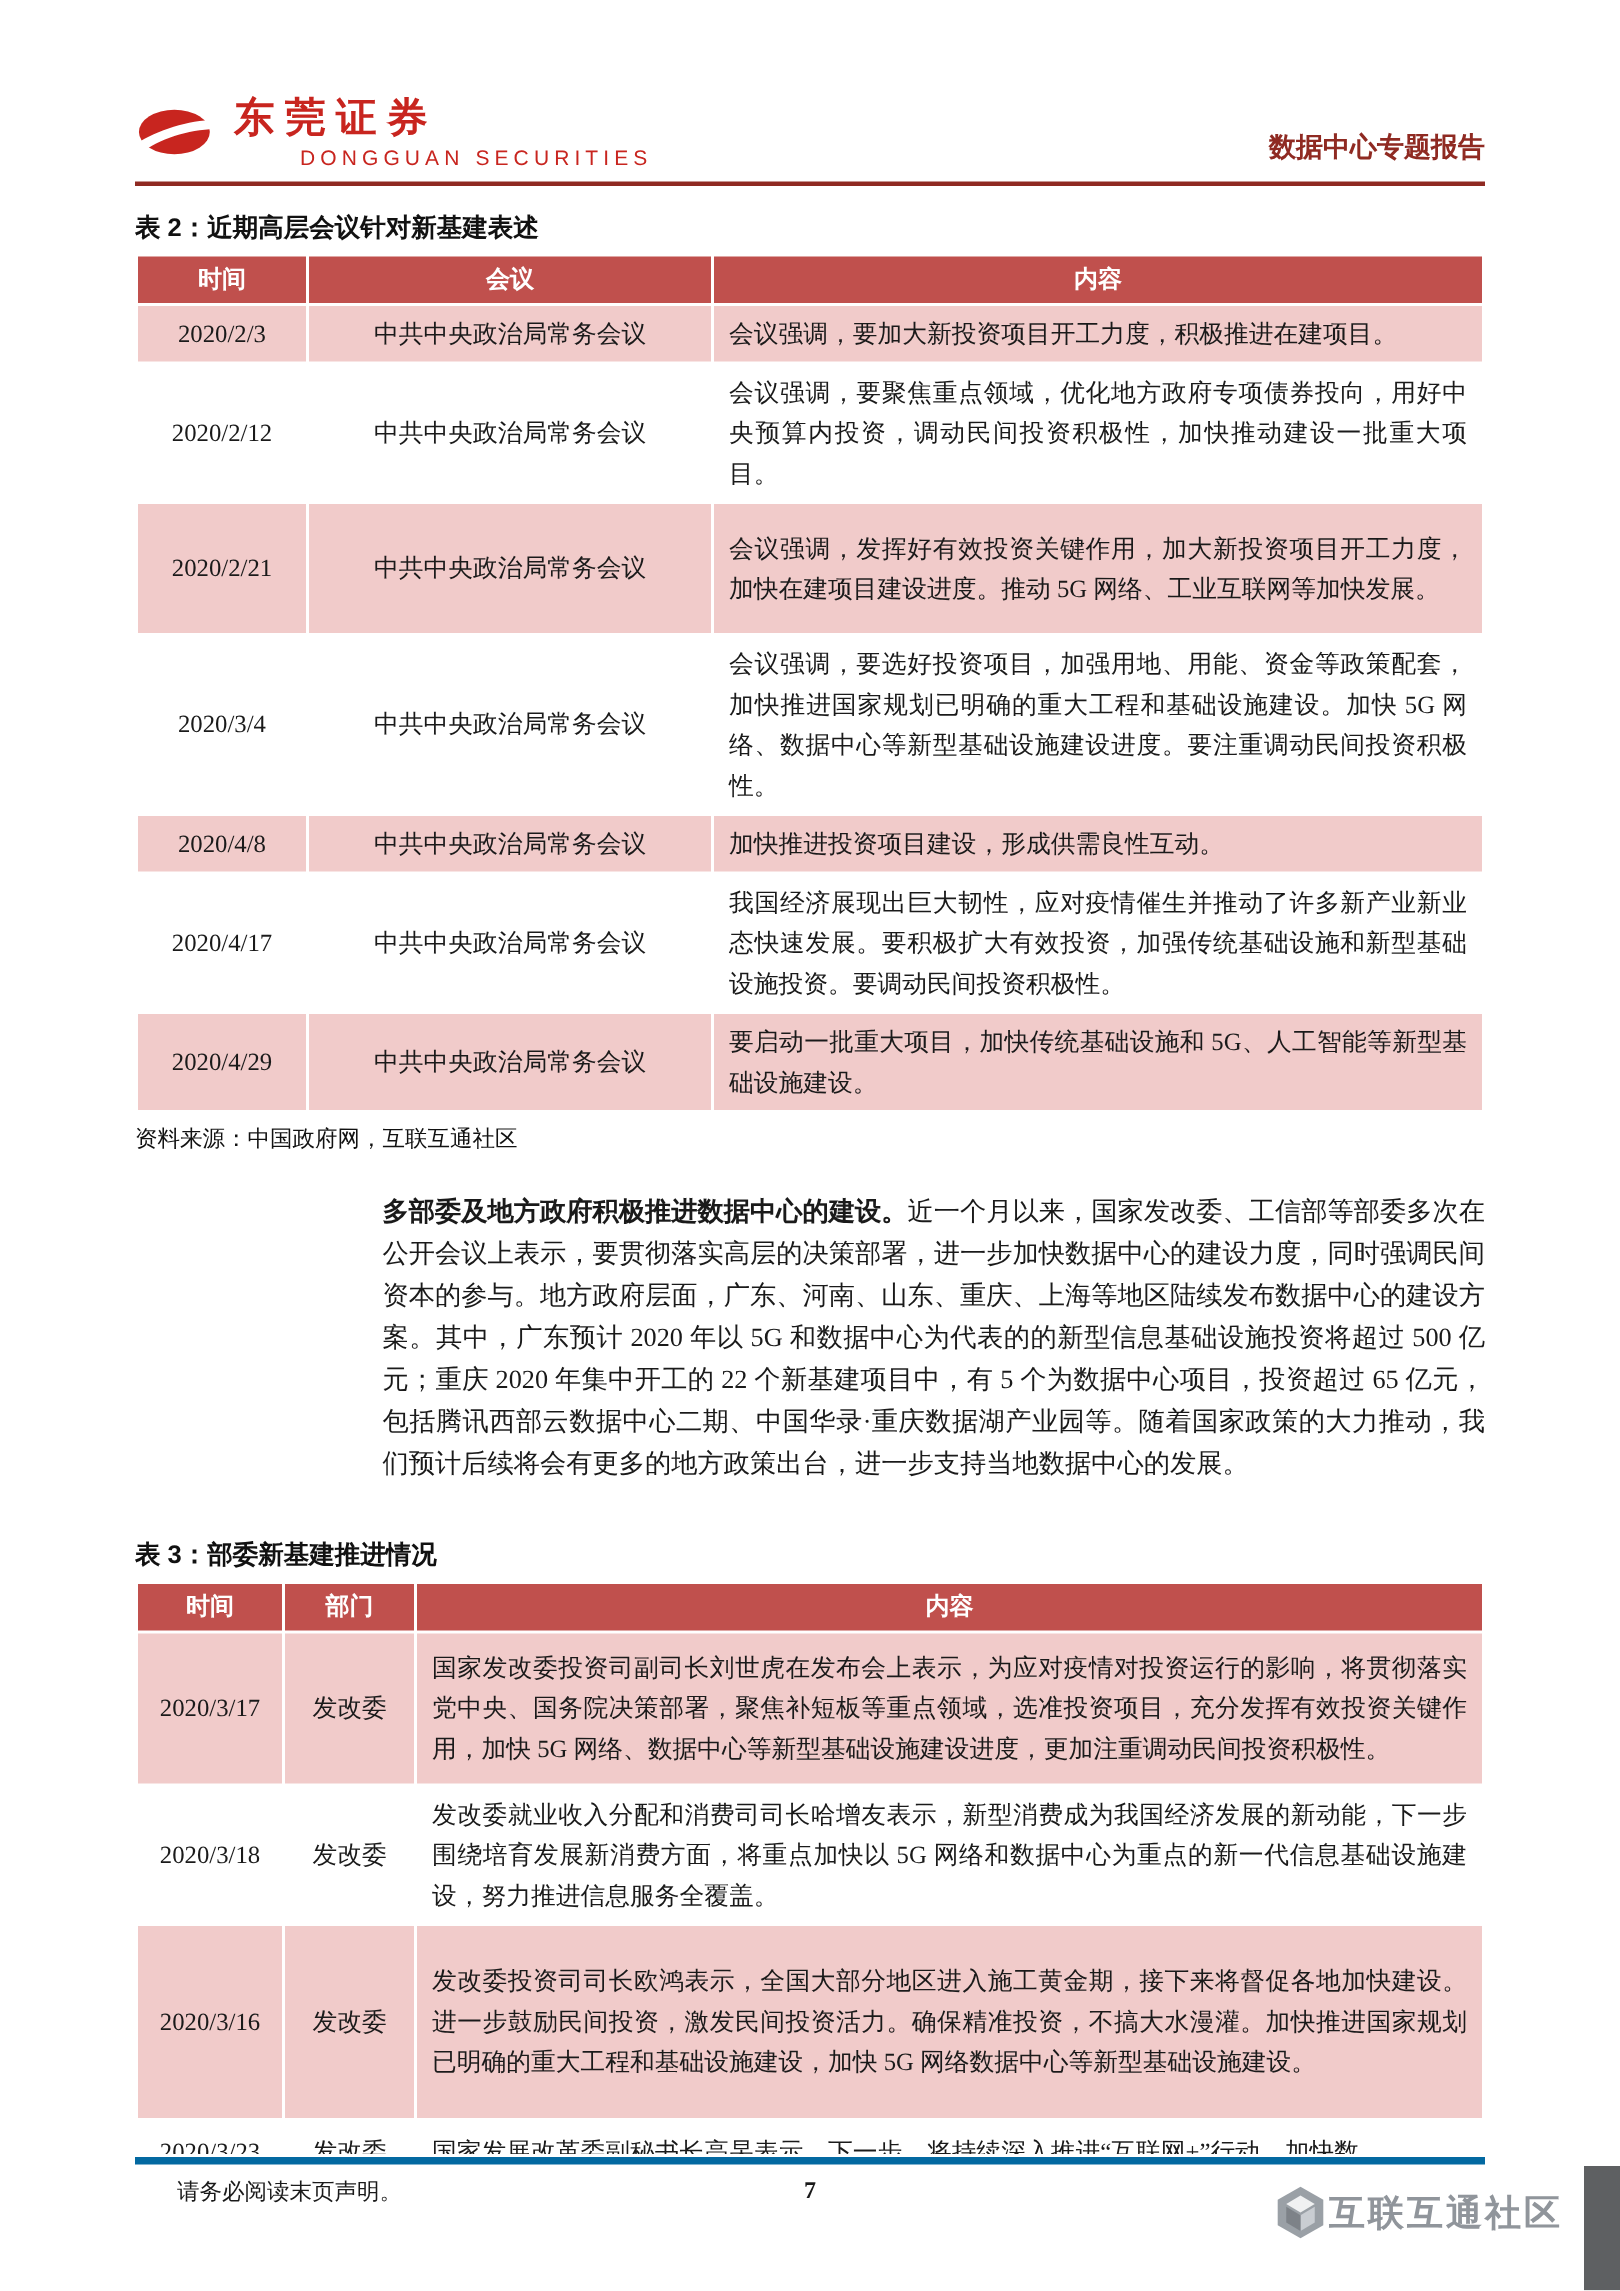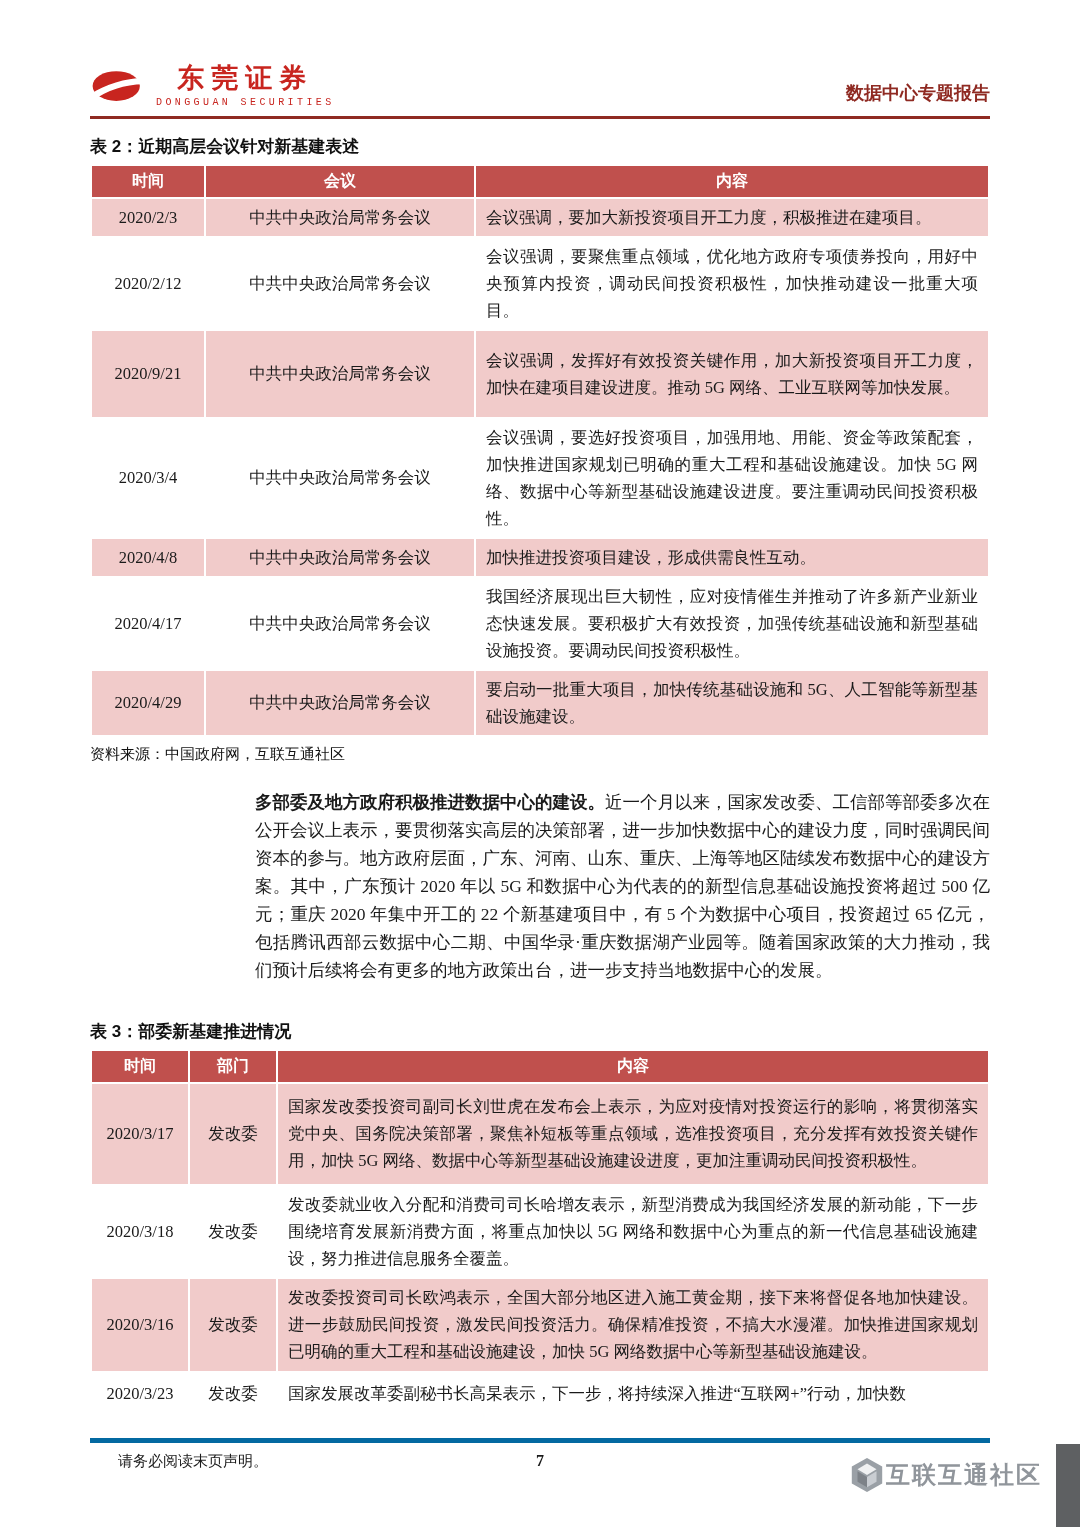--- a/index.html
+++ b/index.html
@@ -21,33 +21,32 @@
     color:#1a1a1a;
   }
   .flow{
     position:absolute;left:90px;right:90px;top:0;
     height:1436px;overflow:hidden;
   }
   
   .page-header{
     display:flex;justify-content:space-between;align-items:flex-end;
     padding-top:64px;
-    text-align:center;
   }
   .brand{display:flex;align-items:center;gap:10px;}
   .logo-mark{width:56px;height:40px;display:block;}
   .brand-cn{
     color:var(--brand-red);
     font-family:"Liberation Sans","DejaVu Sans",sans-serif;
     font-weight:bold;font-size:27px;letter-spacing:7px;line-height:1.1;
   }
   .brand-en{
     color:var(--brand-red);
-    font-family:Liberation Mono, monospace;
-    font-size:10px;letter-spacing:3.4px;margin-top:3px;
+    font-family:Liberation Sans, sans-serif;
+    font-size:14px;letter-spacing:3.4px;margin-top:3px;margin-left:44px;
   }
   .report-type{
     font-family:"Liberation Sans","DejaVu Sans",sans-serif;
     font-weight:bold;font-size:18px;color:var(--rule-red);
     padding-bottom:3px;
   }
   .header-rule{height:3px;background:var(--rule-red);margin-top:8px;}
   
   .table-title{
     font-family:"Liberation Sans","DejaVu Sans",sans-serif;
@@ -78,21 +77,21 @@
   .data-table tbody tr:nth-child(even) td{background:#fff;}
   .table2 tbody tr:nth-child(1) td{height:32px;}
   .table2 tbody tr:nth-child(2) td{height:84px;}
   .table2 tbody tr:nth-child(3) td{height:86px;}
   .table2 tbody tr:nth-child(4) td{height:112px;}
   .table2 tbody tr:nth-child(5) td{height:34px;}
   .table2 tbody tr:nth-child(6) td{height:88px;}
   .table2 tbody tr:nth-child(7) td{height:54px;}
   .table3 tbody tr:nth-child(1) td{height:100px;}
   .table3 tbody tr:nth-child(2) td{height:88px;}
-  .table3 tbody tr:nth-child(3) td{height:92px;}
+  .table3 tbody tr:nth-child(3) td{height:128px;}
   .table3 tbody tr:nth-child(4) td{height:42px;}
   
   .source-note{font-size:15px;color:#111;margin-top:8px;}
   .body-paragraph{
     margin:24px 0 0 165px;
     font-size:17.5px;line-height:28px;
     text-align:justify;
   }
   .body-paragraph .lead{
     font-family:"Liberation Sans","DejaVu Sans",sans-serif;
@@ -163,21 +162,21 @@
           <td class="c-time">2020/2/3</td>
           <td class="c-meet">中共中央政治局常务会议</td>
           <td class="c-content">会议强调，要加大新投资项目开工力度，积极推进在建项目。</td>
         </tr>
         <tr>
           <td class="c-time">2020/2/12</td>
           <td class="c-meet">中共中央政治局常务会议</td>
           <td class="c-content">会议强调，要聚焦重点领域，优化地方政府专项债券投向，用好中央预算内投资，调动民间投资积极性，加快推动建设一批重大项目。</td>
         </tr>
         <tr>
-          <td class="c-time">2020/9/21</td>
+          <td class="c-time">2020/2/21</td>
           <td class="c-meet">中共中央政治局常务会议</td>
           <td class="c-content">会议强调，发挥好有效投资关键作用，加大新投资项目开工力度，加快在建项目建设进度。推动 5G 网络、工业互联网等加快发展。</td>
         </tr>
         <tr>
           <td class="c-time">2020/3/4</td>
           <td class="c-meet">中共中央政治局常务会议</td>
           <td class="c-content">会议强调，要选好投资项目，加强用地、用能、资金等政策配套，加快推进国家规划已明确的重大工程和基础设施建设。加快 5G 网络、数据中心等新型基础设施建设进度。要注重调动民间投资积极性。</td>
         </tr>
         <tr>
           <td class="c-time">2020/4/8</td>

